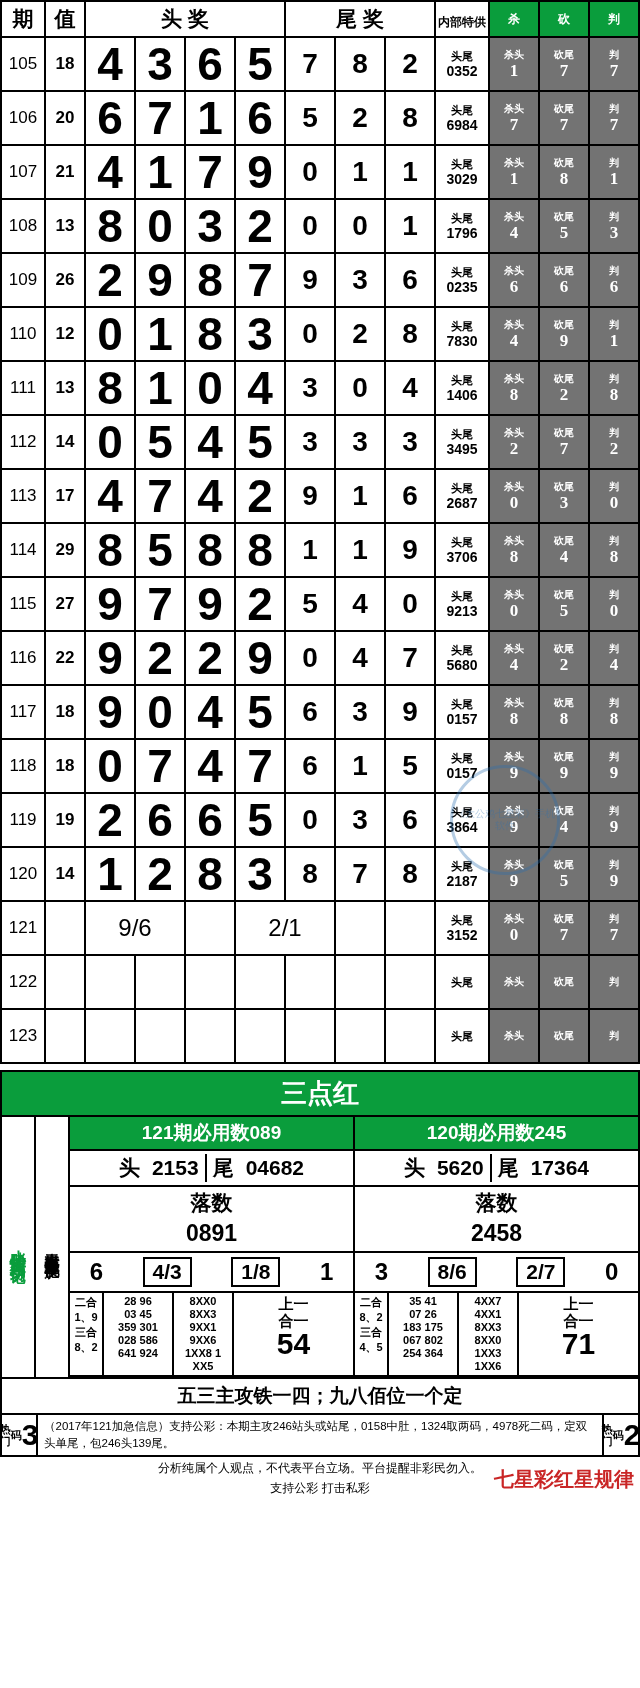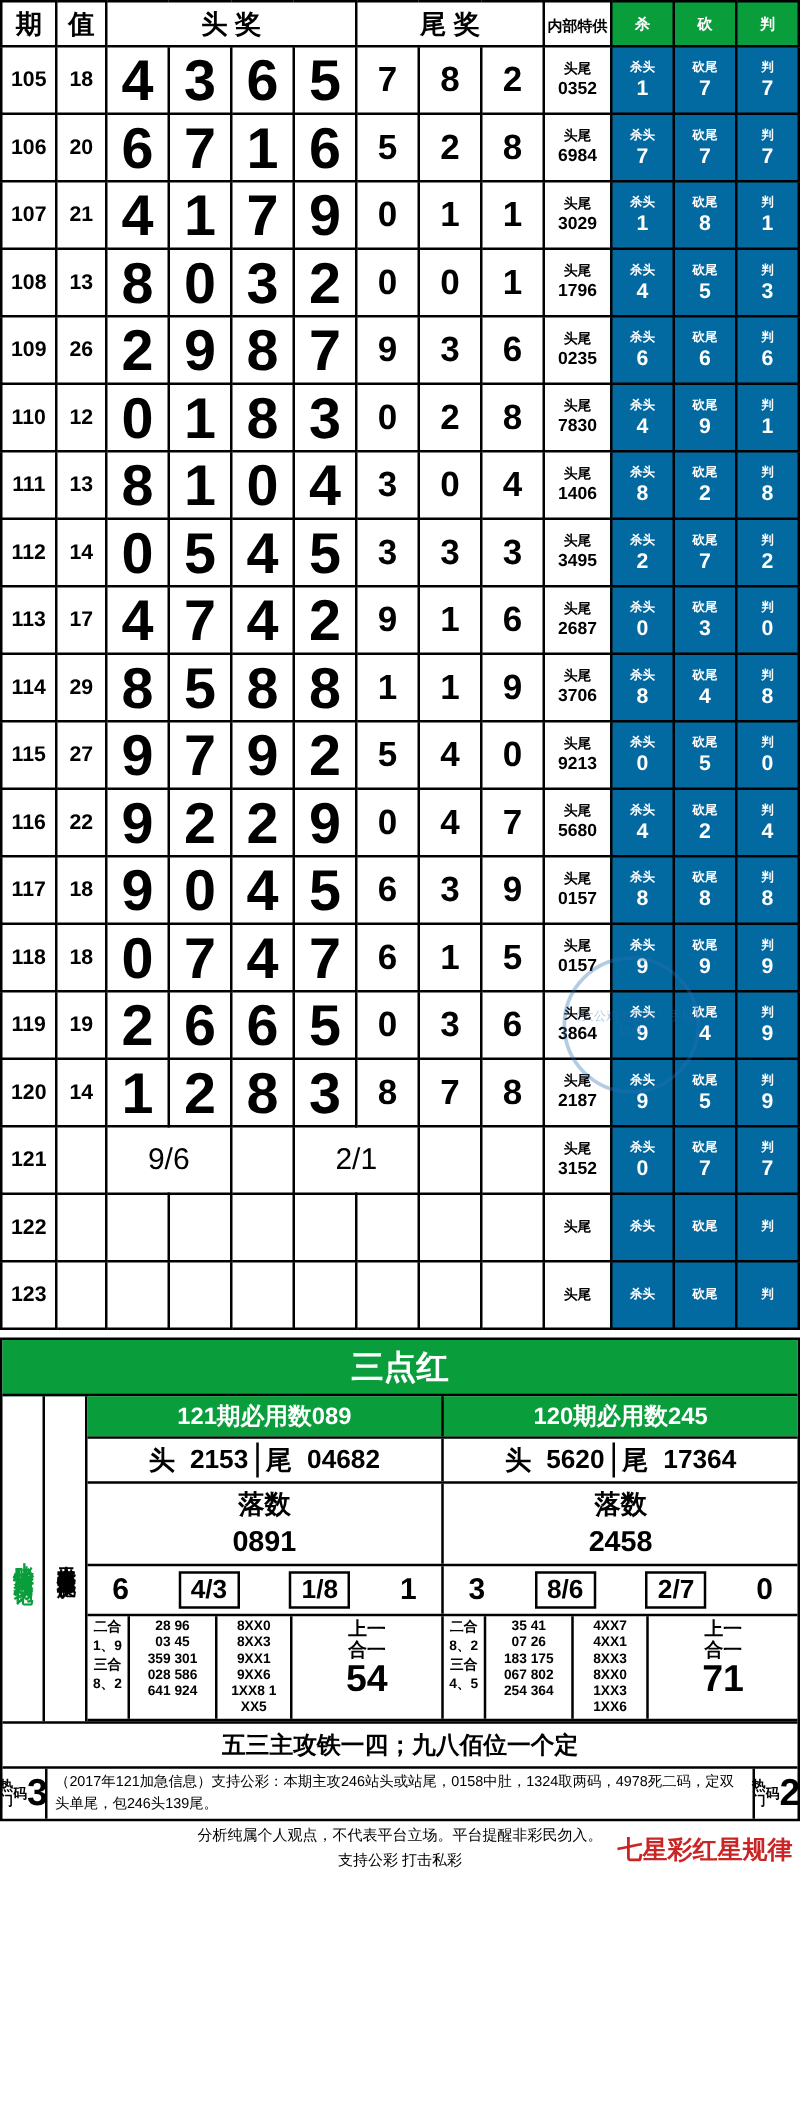--- a/index.html
+++ b/index.html
@@ -9,27 +9,27 @@
   
   table.main{border-collapse:collapse;width:640px;table-layout:fixed;}
   table.main td,table.main th{border:2px solid #000;text-align:center;vertical-align:middle;padding:0;}
   .hdr{height:34px;font-weight:bold;font-size:21px;}
   .hdr .small{font-size:12px;line-height:13px;font-weight:bold;}
   .hdr.green{background:#0a9d3c;color:#fff;font-size:12px;}
   .col-qi{width:42px;}
   .col-zhi{width:38px;}
   .dcell{width:47px;}
   .row{height:54px;}
-  .qi{font-size:17px;font-weight:bold;}
+  .qi{font-size:17px;font-weight:normal;}
   .zhi{font-size:17px;font-weight:bold;}
   .big{font-size:46px;font-weight:bold;line-height:46px;font-family:"Liberation Sans",sans-serif;}
   .mid{font-size:28px;font-weight:bold;line-height:28px;}
   .tw{font-size:11px;line-height:13px;font-weight:bold;}
   .tw .num{font-size:14px;line-height:16px;}
-  .gc{background:#0369a1;color:#fff;font-size:10px;line-height:12px;font-weight:bold;width:32px;}
+  .gc{background:#737373;color:#fff;font-size:10px;line-height:12px;font-weight:bold;width:32px;font-family:Liberation Serif, serif;}
   .gc .n{font-size:17px;line-height:19px;display:block;}
   .pair{font-size:24px;font-weight:normal;}
   .blank{height:54px;}
 
   
   .wm{position:absolute;left:440px;top:755px;width:130px;height:130px;opacity:.35;pointer-events:none;
       display:flex;align-items:center;justify-content:center;color:#2a6fb0;font-size:12px;}
   .wm .circle{width:104px;height:104px;border-radius:50%;border:3px solid #2a6fb0;display:flex;
       align-items:center;justify-content:center;text-align:center;font-size:10px;line-height:12px;}
 

